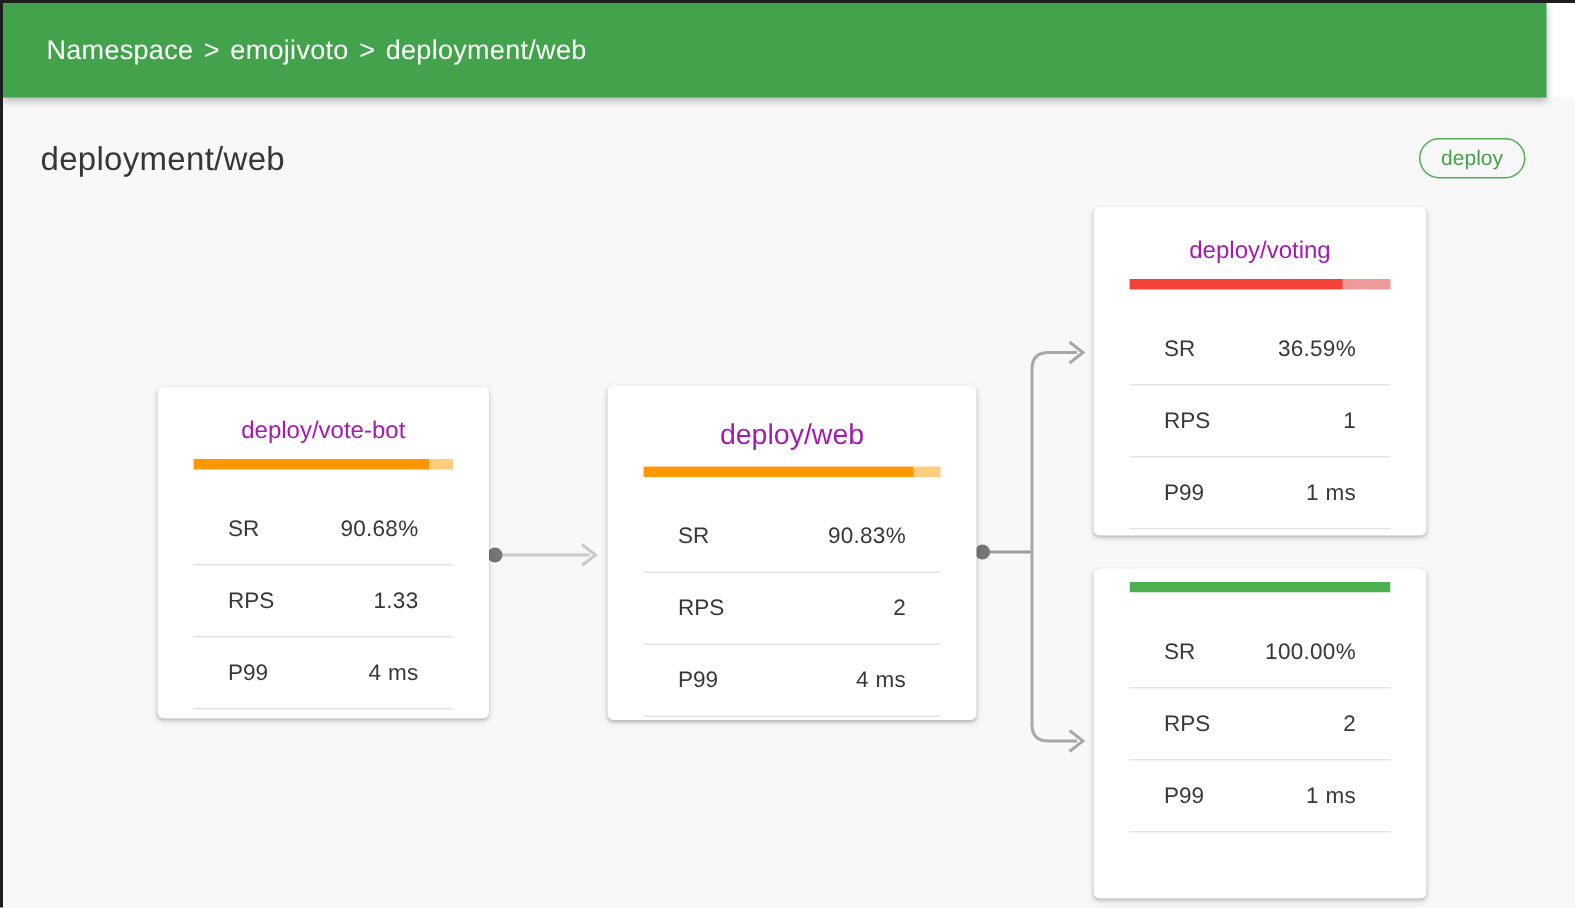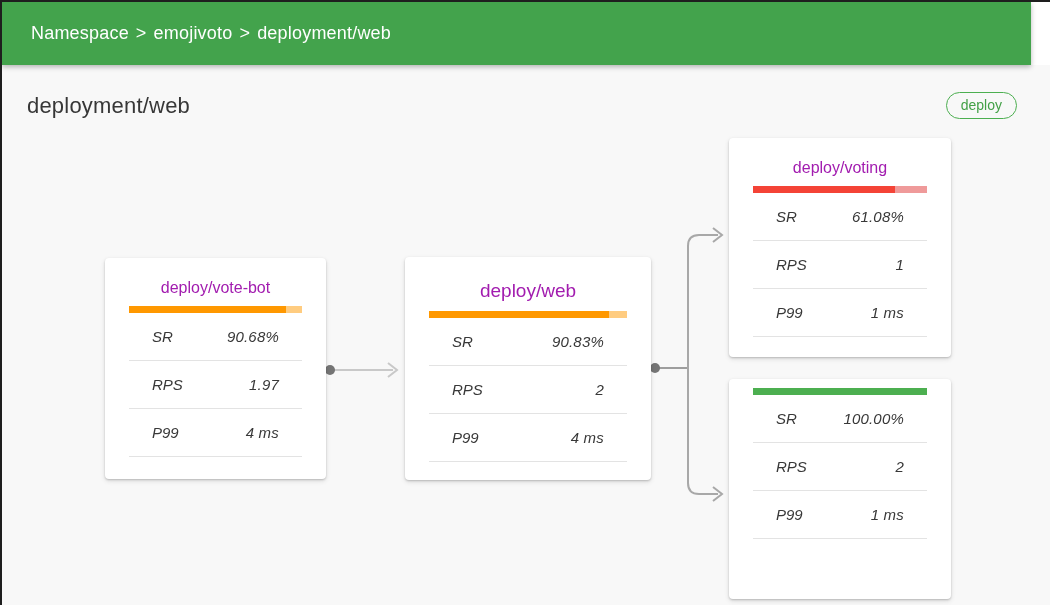--- a/index.html
+++ b/index.html
@@ -75,21 +75,21 @@
     padding-top: 21px;
     cursor: pointer;
   }
   .node.focused .node-title { font-size: 19px; padding-top: 23px; }
   .bar {
     height: 7px;
     margin: 9px 24px 0 24px;
     overflow: hidden;
   }
   .bar-fill { height: 100%; }
-  .metrics { margin: 0 24px; font-style: italic; }
+  .metrics { margin: 16px 24px; }
   .metric-row {
     height: 48px;
     display: flex;
     align-items: center;
     justify-content: space-between;
     padding: 0 23px;
     border-bottom: 1px solid #e3e3e3;
     font-size: 15px;
     color: #383838;
   }
@@ -152,21 +152,21 @@
     <div class="bar" style="background: rgb(255, 204, 128);">
         <div class="bar-fill" style="width: 90.68%; background: rgb(255, 152, 0);"></div>
       </div>
     <div class="metrics">
       <div class="metric-row">
         <span class="m-label">SR</span>
         <span class="m-value">90.68%</span>
       </div>
       <div class="metric-row">
         <span class="m-label">RPS</span>
-        <span class="m-value">1.97</span>
+        <span class="m-value">1.33</span>
       </div>
       <div class="metric-row">
         <span class="m-label">P99</span>
         <span class="m-value">4 ms</span>
       </div>
     </div>
   </div>
 
   <div class="node node-web focused">
     <div class="node-title">deploy/web</div>
@@ -190,21 +190,21 @@
   </div>
 
   <div class="node node-voting">
     <div class="node-title">deploy/voting</div>
     <div class="bar" style="background: rgb(239, 154, 154);">
         <div class="bar-fill" style="width: 81.67%; background: rgb(244, 67, 54);"></div>
       </div>
     <div class="metrics">
       <div class="metric-row">
         <span class="m-label">SR</span>
-        <span class="m-value">61.08%</span>
+        <span class="m-value">36.59%</span>
       </div>
       <div class="metric-row">
         <span class="m-label">RPS</span>
         <span class="m-value">1</span>
       </div>
       <div class="metric-row">
         <span class="m-label">P99</span>
         <span class="m-value">1 ms</span>
       </div>
     </div>

